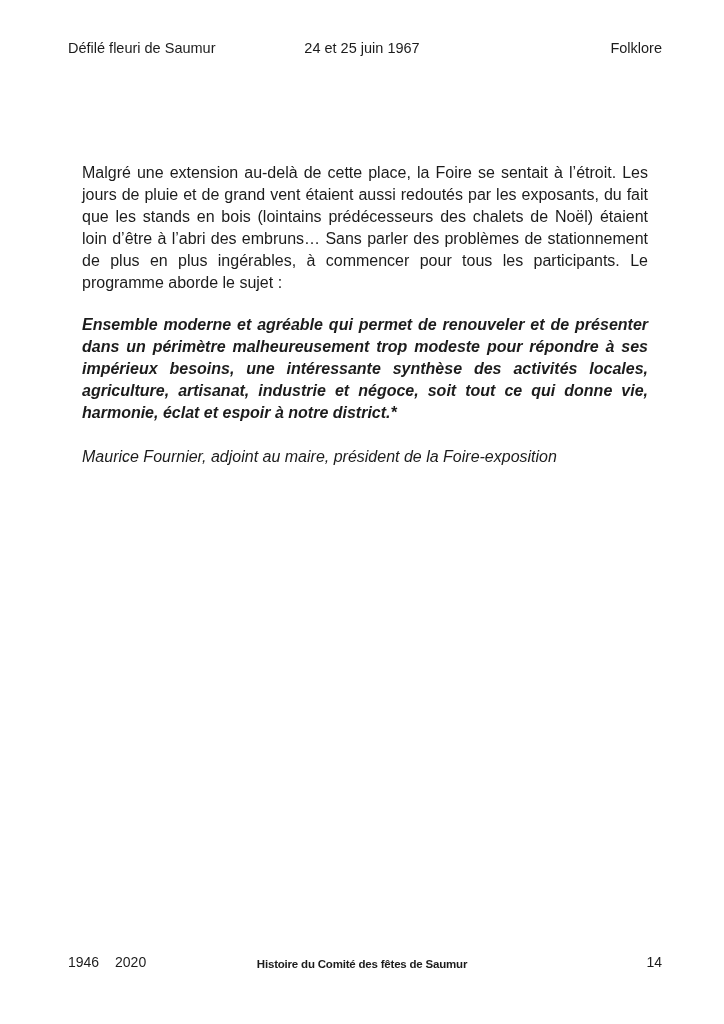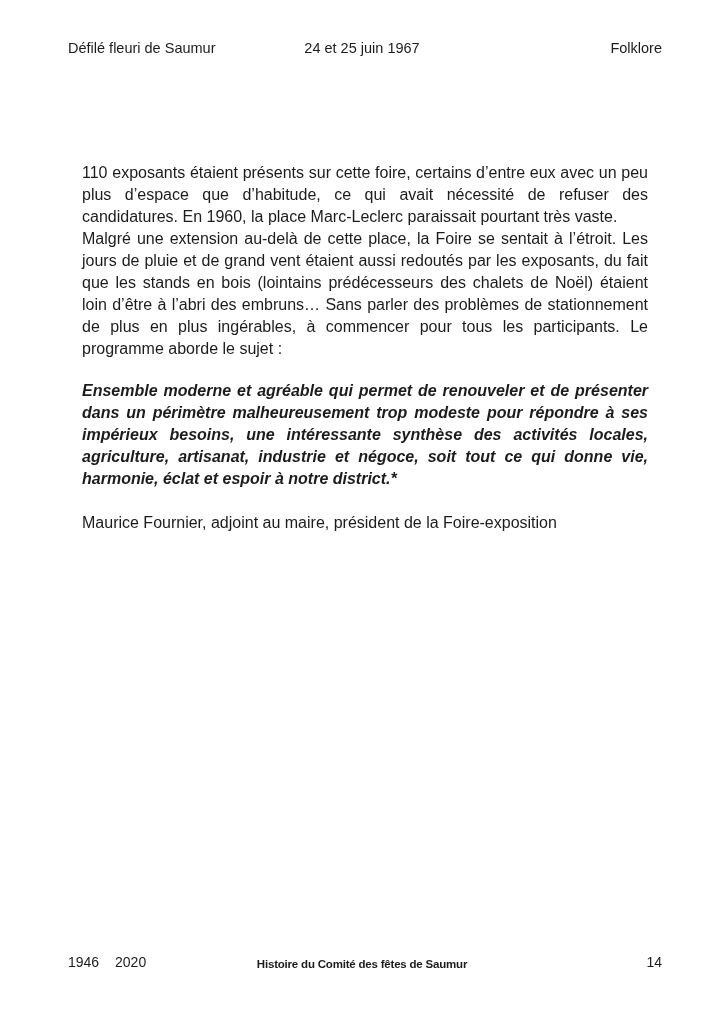--- a/index.html
+++ b/index.html
@@ -77,20 +77,21 @@
     text-align: left;
   }
   .para-problems { margin-top: 0; }
   .para-quote {
     margin-top: 20px !important;
     font-style: italic;
     font-weight: bold;
   }
   .para-attribution {
     margin-top: 22px !important;
+    font-style: italic;
     text-align: center;
   }
   .para-patience { margin-top: 18px !important; }
   
   .footer {
     position: absolute;
     top: 952px;
     left: 68px;
     right: 62px;
     height: 20px;
@@ -126,21 +127,20 @@
 <div class="page">
 
   <div class="running-header">
     <span class="rh-center">24 et 25 juin 1967</span>
     <span class="rh-left">Défilé fleuri de Saumur</span>
     <span class="rh-right">Folklore</span>
   </div>
 
 
   <div class="body-text">
-    <p class="para-intro">110 exposants étaient présents sur cette foire, certains d’entre eux avec un peu plus d’espace que d’habitude, ce qui avait nécessité de refuser des candidatures. En 1960, la place Marc-Leclerc paraissait pourtant très vaste.</p>
 
 
     <p class="para-problems">Malgré une extension au-delà de cette place, la Foire se sentait à l’étroit. Les jours de pluie et de grand vent étaient aussi redoutés par les exposants, du fait que les stands en bois (lointains prédécesseurs des chalets de Noël) étaient loin d’être à l’abri des embruns… Sans parler des problèmes de stationnement de plus en plus ingérables, à commencer pour tous les participants. Le programme aborde le sujet :</p>
 
     <p class="para-quote">Ensemble moderne et agréable qui permet de renouveler et de présenter dans un périmètre malheureusement trop modeste pour répondre à ses impérieux besoins, une intéressante synthèse des activités locales, agriculture, artisanat, industrie et négoce, soit tout ce qui donne vie, harmonie, éclat et espoir à notre district.*</p>
 
     <p class="para-attribution">Maurice Fournier, adjoint au maire, président de la Foire-exposition</p>
 
   </div>
 

